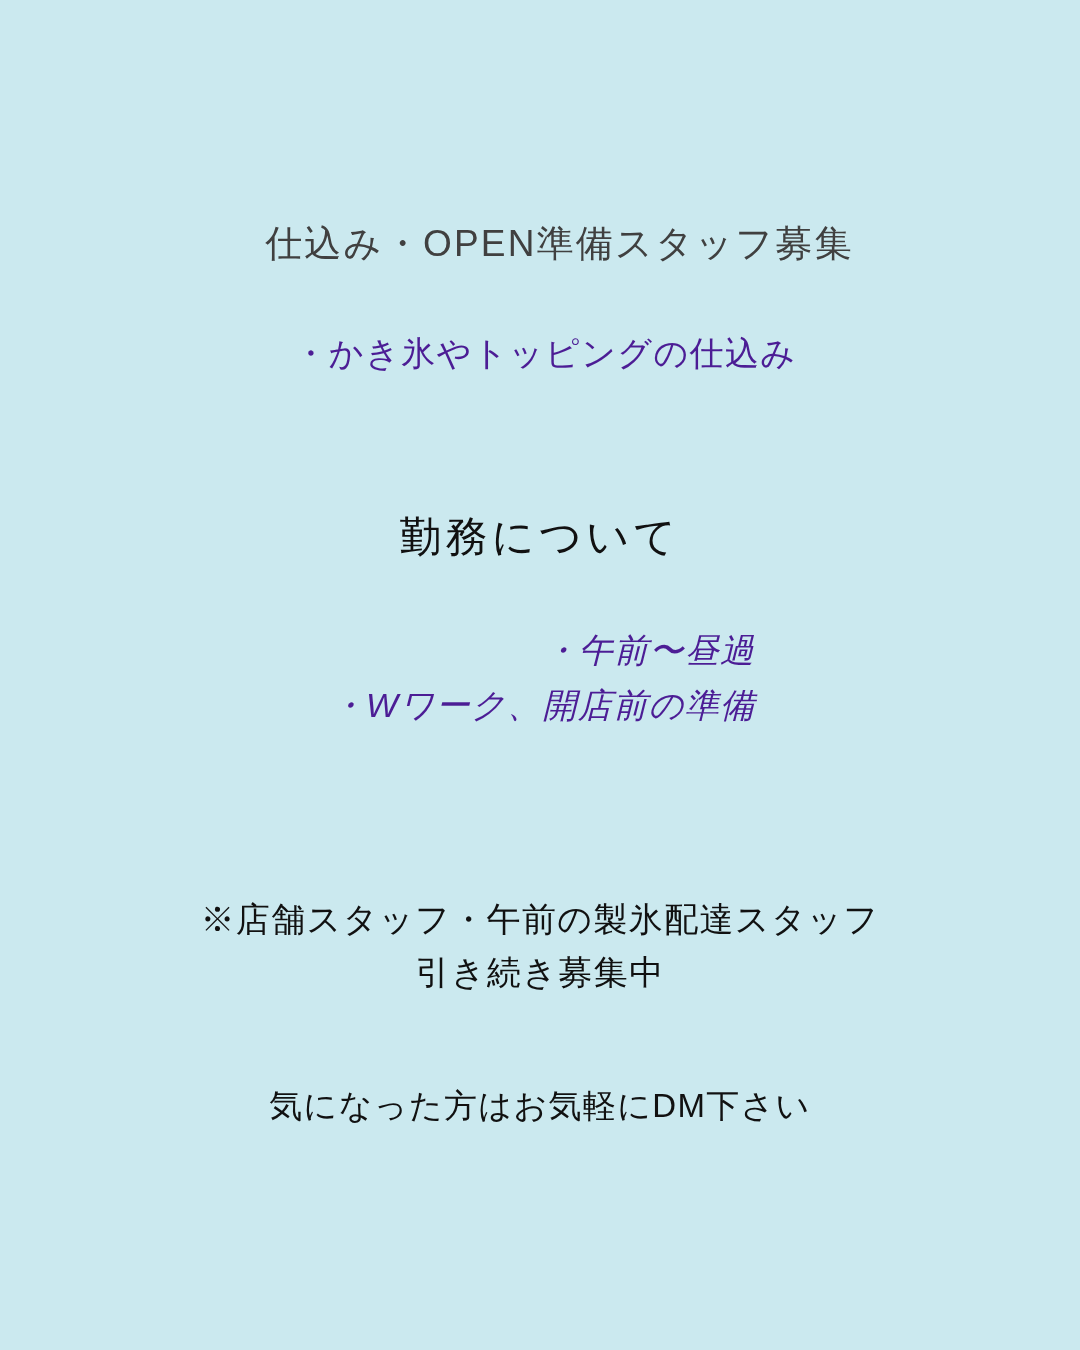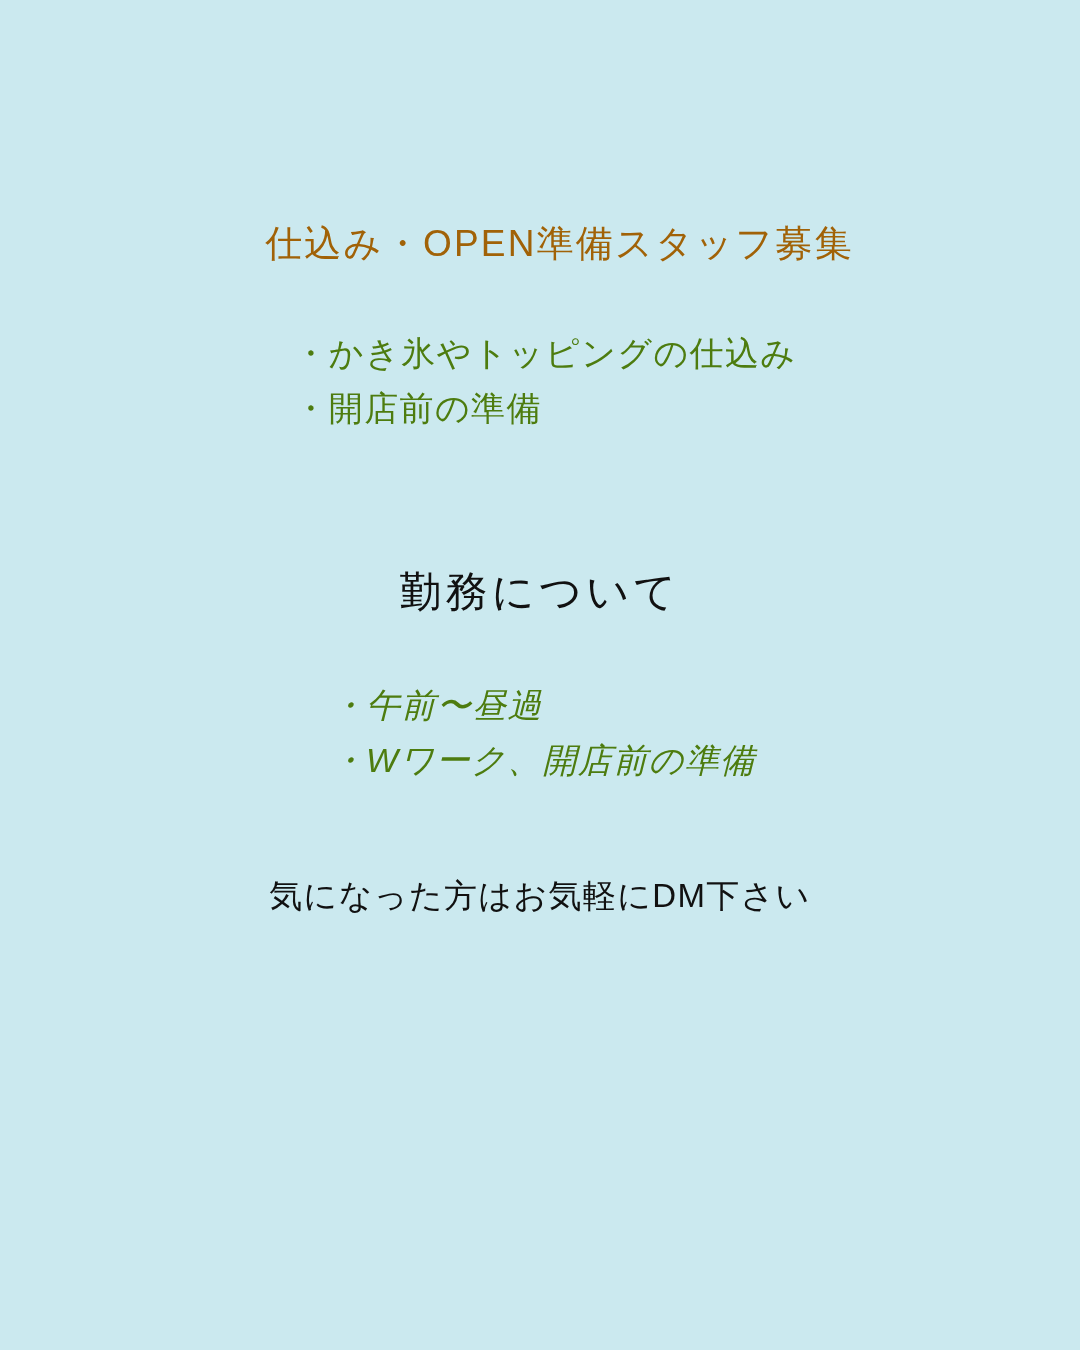--- a/index.html
+++ b/index.html
@@ -24,30 +24,30 @@
     flex-direction: column;
     align-items: center;
   }
   .headline {
     margin-top: 218px;
     font-size: 37px;
     letter-spacing: 0.06em;
     font-weight: 400;
     text-align: center;
     line-height: 1.4;
-    color: #a16207;
+    color: #404040;
     margin-left: 39px;
   }
   .bullet-block {
     margin-top: 56px;
-    text-align: left;
+    text-align: right;
     font-size: 34px;
     letter-spacing: 0.04em;
     line-height: 1.62;
-    color: #4d7c0f;
+    color: #4c1d95;
   }
   .bullet-block.first {
     margin-left: 10px;
   }
   .bullet-line {
     white-space: nowrap;
   }
   .section-title {
     margin-top: 128px;
     font-size: 42px;
@@ -78,26 +78,29 @@
 </style>
 </head>
 <body>
 
 <div class="poster">
 
   <div class="headline">仕込み・OPEN準備スタッフ募集</div>
 
   <div class="bullet-block first">
     <div class="bullet-line">・かき氷やトッピングの仕込み</div>
-    <div class="bullet-line">・開店前の準備</div>
   </div>
 
   <div class="section-title">勤務について</div>
 
   <div class="bullet-block second">
     <div class="bullet-line">・午前〜昼過</div>
     <div class="bullet-line">・Wワーク、開店前の準備</div>
   </div>
 
+  <div class="note-block">
+    <div>※店舗スタッフ・午前の製氷配達スタッフ</div>
+    <div>引き続き募集中</div>
+  </div>
 
   <div class="footer-line">気になった方はお気軽にDM下さい</div>
 
 </div>
 
 </body></html>

